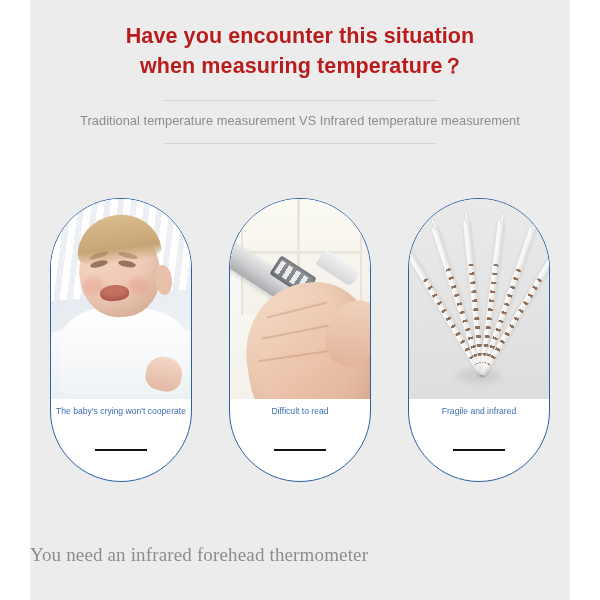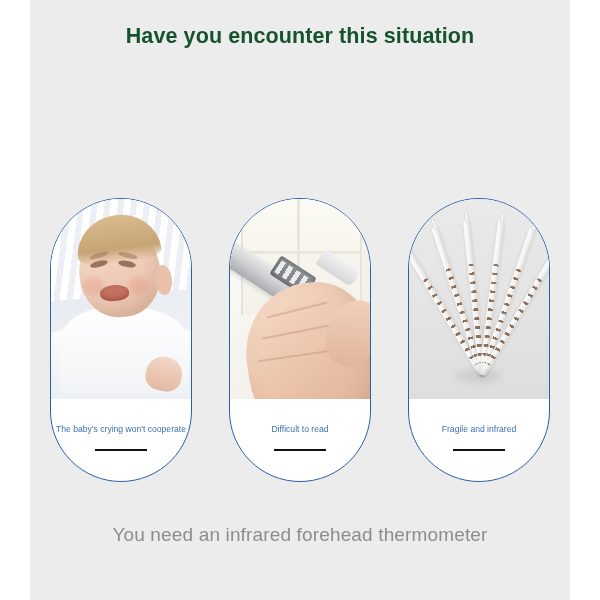--- a/index.html
+++ b/index.html
@@ -32,21 +32,21 @@
     background: #ececec;
   }
 
   
   #headline {
     position: absolute;
     left: 0;
     top: 22px;
     width: 540px;
     text-align: center;
-    color: #14532d;
+    color: #b91c1c;
     font-size: 21.5px;
     font-weight: 700;
     line-height: 1.38;
     letter-spacing: .1px;
   }
   #headline .hl-line { display: block; }
   #headline .hl-line.l2 { padding-left: 4px; }
 
   
   #subtitle-band {
@@ -100,21 +100,21 @@
   .card-photo {
     position: relative;
     width: 100%;
     height: 200px;
     overflow: hidden;
     flex: none;
   }
 
   .card-caption {
     flex: 1 1 auto;
-    padding: 24px 9px 0 9px;
+    padding: 6px 9px 0 9px;
     text-align: center;
     color: #3d6fb4;
     font-size: 8.6px;
     line-height: 1.45;
     box-sizing: border-box;
   }
   .card-caption.wide { padding-left: 5px; padding-right: 5px; }
 
   .card-underline {
     position: absolute;
@@ -123,26 +123,27 @@
     bottom: 30px;
     width: 52px;
     height: 2px;
     background: #111111;
   }
 
   
   #footer-note {
     position: absolute;
     left: 0;
-    top: 524px;
+    top: 544px;
     width: 540px;
-    text-align: center;
+    text-align: left;
     color: #8d8d8d;
     font-size: 19px;
     letter-spacing: .15px;
+    font-family: Liberation Serif, serif;
   }
 
   
 
   
   .photo-baby {
     background:
       linear-gradient(160deg, #eef1f5 0%, #e7ebf1 38%, #f2f4f7 100%);
   }
   .photo-baby .pillow {
@@ -392,22 +393,28 @@
   }
 </style>
 </head>
 <body>
 
 <div id="page">
   <div id="panel">
 
     <div id="headline">
       <span class="hl-line l1">Have you encounter this situation</span>
+      <span class="hl-line l2">when measuring temperature？</span>
     </div>
 
+    <div id="subtitle-band">
+      <div class="rule"></div>
+      <div id="subtitle">Traditional temperature measurement  VS Infrared temperature measurement</div>
+      <div class="rule"></div>
+    </div>
 
     <div id="cards">
 
       <div class="card">
         <div class="card-photo photo-baby">
           <div class="pillow"></div>
           <div class="sheet"></div>
           <div class="body"></div>
           <div class="head"></div>
           <div class="hair"></div>

